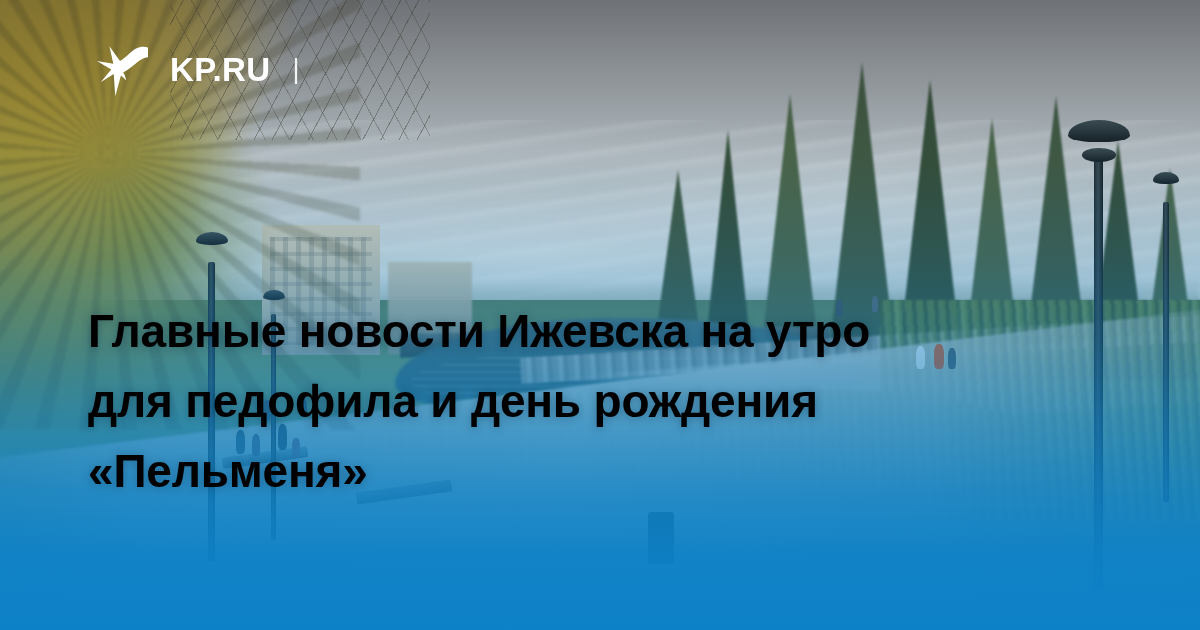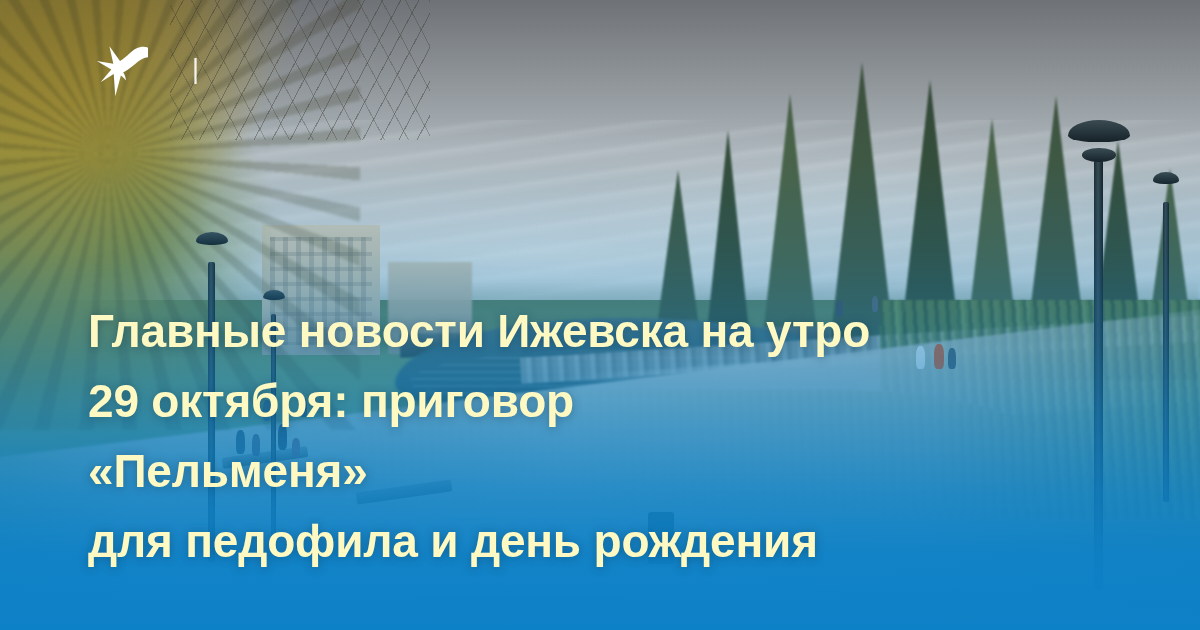--- a/index.html
+++ b/index.html
@@ -320,21 +320,21 @@
     white-space: nowrap;
   }
 
   
   .headline {
     position: absolute;
     left: 88px;
     top: 296px;
     width: 1020px;
     margin: 0;
-    color: #fef9c3;
+    color: #000000;
     font-size: 46px;
     font-weight: 700;
     line-height: 70px;
     letter-spacing: -0.2px;
     text-shadow: 0 1px 10px rgba(10,45,70,0.38);
   }
   .headline .ln { display: block; white-space: nowrap; }
 </style>
 </head>
 <body>
@@ -412,23 +412,23 @@
     <div class="person" style="left:872px; top:296px; width:6px;  height:16px; background:#55606a;"></div>
   </div>
 
   <div class="blue-wash"></div>
   <div class="top-shade"></div>
 
   <div class="header">
     <svg class="logo-bird" viewBox="0 0 52 56" aria-hidden="true">
       <path fill="#ffffff" d="M51.4 6.3c-3.6-1.1-7.6-0.6-11.2 1.3-3.1 1.6-5.8 4.1-8.6 6.6-2.4 2.1-4.8 4.3-7.6 5.7L13.4 5.2l3.9 17.6L0.9 20.1l14.4 8.4L4.6 41.2l13.1-8.3 1.6 22.3 5.6-20.6c1.9 1.3 3.6 3 5.1 4.9-0.2-2.9-1.2-5.7-2.9-8.1 3.5-1.5 6.6-3.8 9.6-6.3 3-2.6 5.9-5.4 9.4-7.2 3.5-1.8 7.7-2.3 11.3-1.6z"></path>
     </svg>
+    <span class="brand">KP.RU</span>
     <span class="sep">|</span>
   </div>
 
   <h1 class="headline">
     <span class="ln">Главные новости Ижевска на утро</span>
-    <span class="ln">29 октября: приговор</span>
+    <span class="ln">для педофила и день рождения</span>
     <span class="ln">«Пельменя»</span>
-    <span class="ln">для педофила и день рождения</span>
   </h1>
 
 </div>
 
 </body></html>

